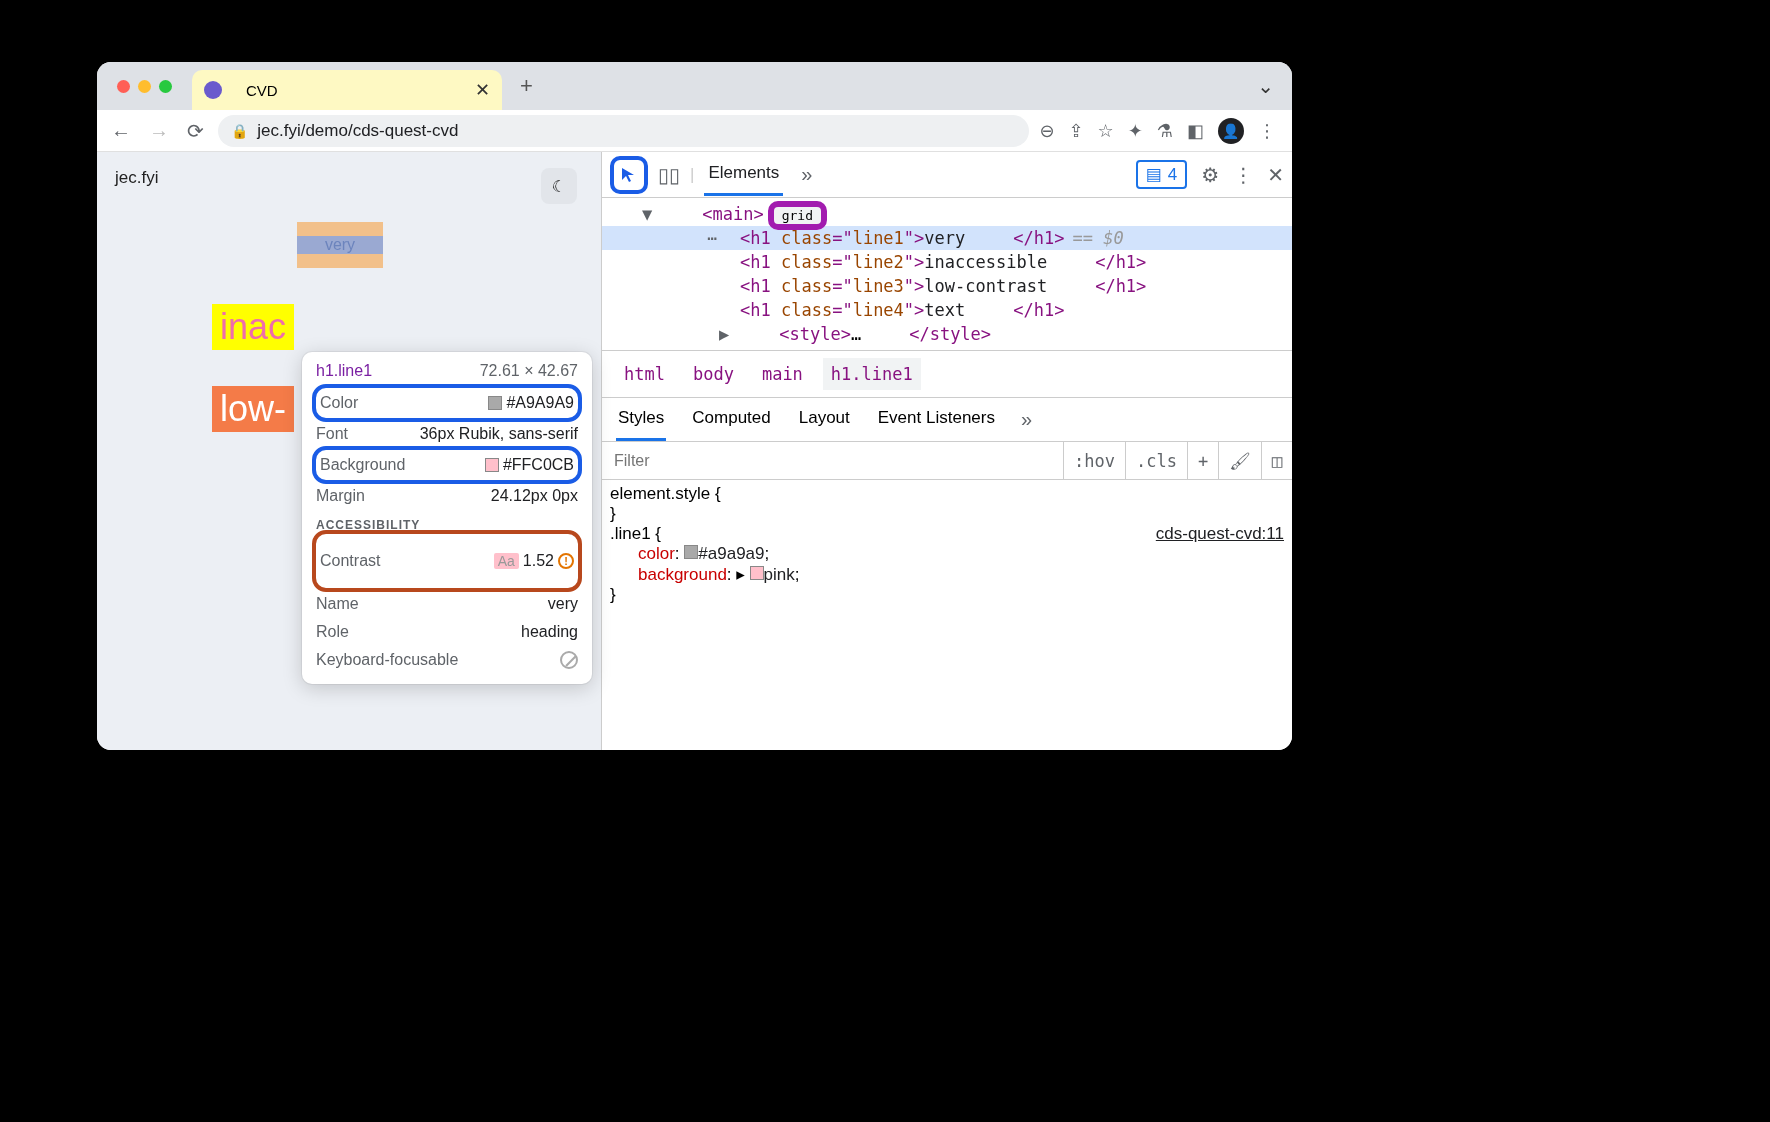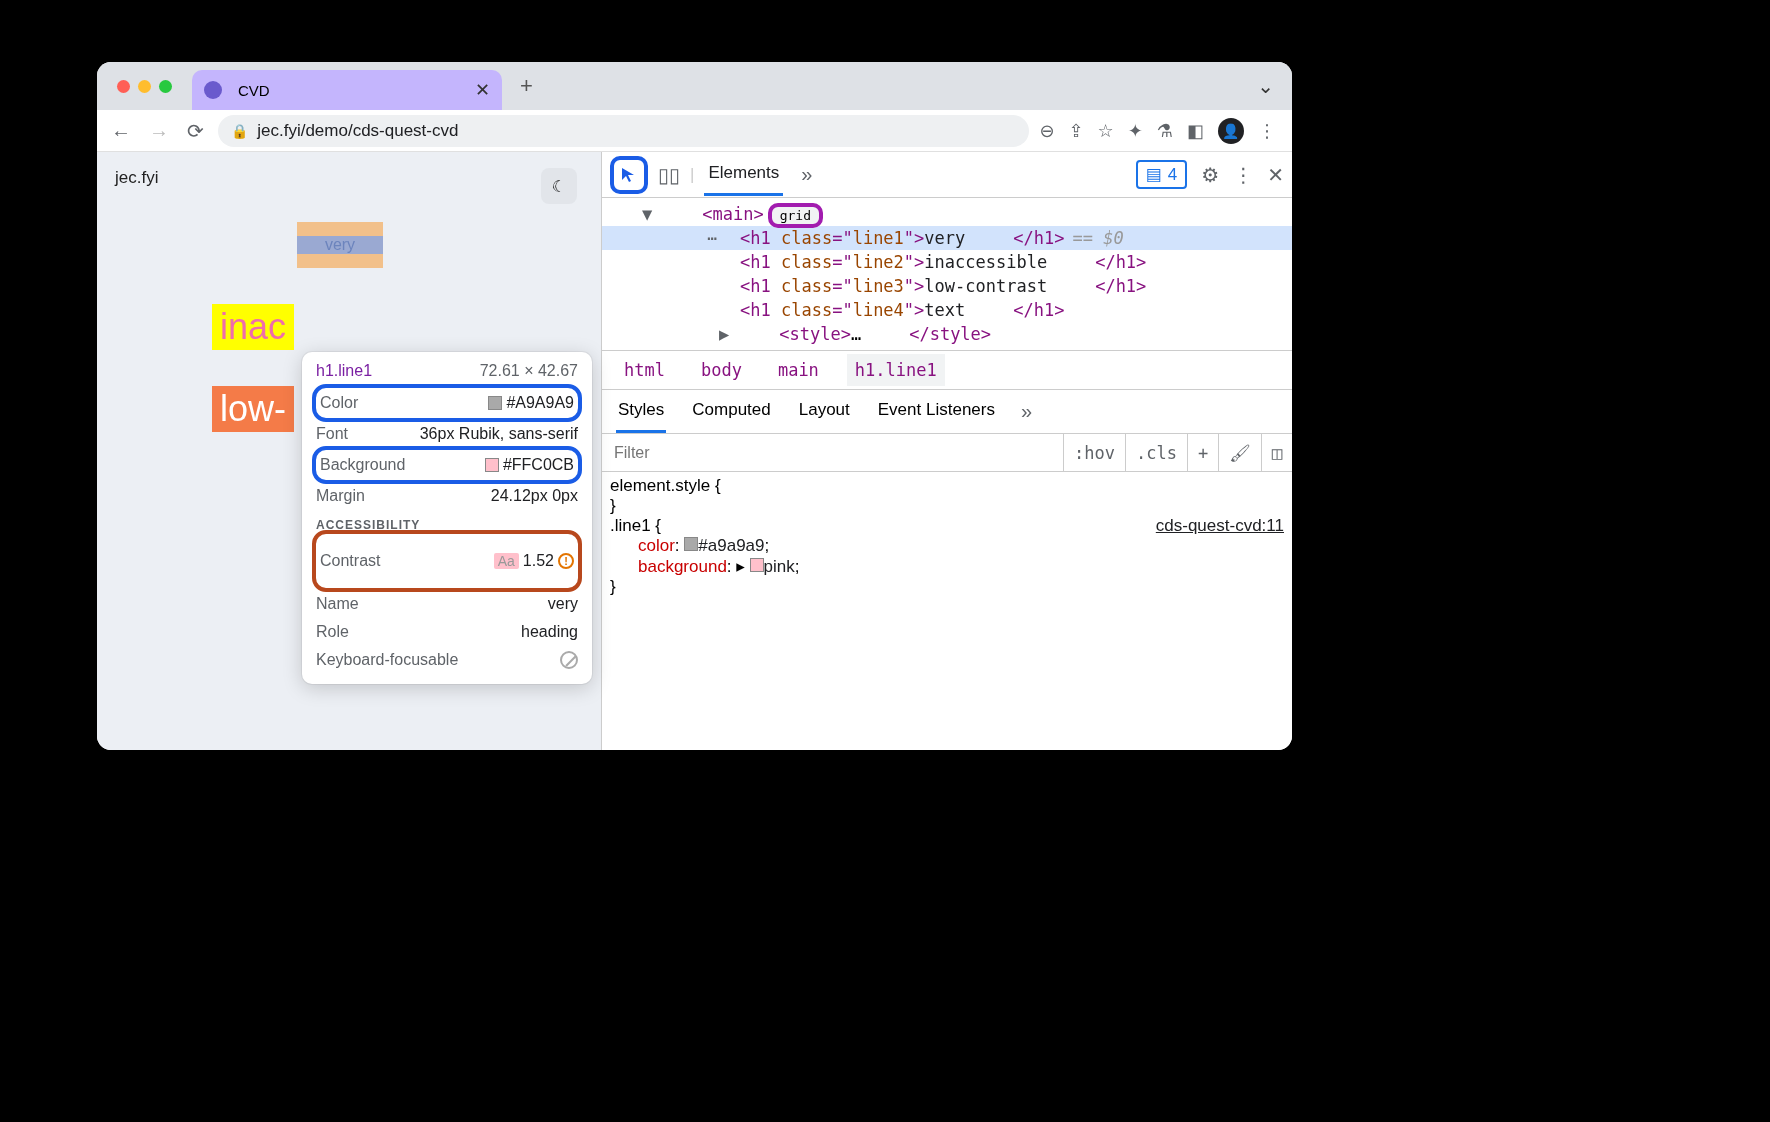--- a/index.html
+++ b/index.html
@@ -35,28 +35,28 @@
   display: flex;
   gap: 8px;
   align-self: center;
   margin-right: 12px;
 }
 .tl { width: 13px; height: 13px; border-radius: 50%; }
 .tl.red { background: #ff5f56; }
 .tl.yellow { background: #ffbd2e; }
 .tl.green { background: #27c93f; }
 .tab {
-  background: #c4b5fd;
+  background: #fef9c3;
   border-radius: 10px 10px 0 0;
   height: 40px;
   min-width: 310px;
   display: flex;
   align-items: center;
   padding: 13px 12px;
-  gap: 16px;
+  gap: 24px;
   font-size: 15px;
 }
 .favicon { width: 18px; height: 18px; border-radius: 50%; background: #6a5acd; display:inline-block; }
 .tab-close { margin-left: auto; font-size: 18px; color: #333; cursor: pointer; }
 .newtab { align-self: center; margin-left: 10px; font-size: 22px; color: #555; }
 .tab-strip .chev { margin-left: auto; margin-right: 18px; align-self: center; color:#333; font-size: 20px;}
 .toolbar {
   height: 42px;
   background: #fff;
   border-bottom: 1px solid #e0e0e0;
@@ -166,24 +166,24 @@
   overflow: hidden;
 }
 .dom-line { padding: 2px 10px 2px 62px; }
 .dom-line.sel { background: #d2e3fc; display:flex; align-items:center;}
 .dom-line.sel::before { content:"⋯"; color:#5f6368; position:absolute; left: 610px;}
 .tri { color: #5f6368; margin-right: 2px; }
 .tag { color: #881280; margin-left: 48px; }
 .attr { color: #994500; }
 .txt { color: #202124; }
 .dollar { color: #999; margin-left: 8px; font-style: italic;}
-.grid-badge { background: #f1f3f4; border: 4px solid #a21caf; border-radius: 10px; font-size: 13px; padding: 1px 8px; margin-left: 4px;}
+.grid-badge { background: #f1f3f4; border: 6px solid #a21caf; border-radius: 10px; font-size: 13px; padding: 1px 8px; margin-left: 4px;}
 .crumbs {
-  height: 40px; border-top: 1px solid #ccc; border-bottom: 1px solid #ccc;
-  display: flex; align-items: center; gap: 20px; padding: 0 14px;
+  height: 48px; border-top: 1px solid #ccc; border-bottom: 1px solid #ccc;
+  display: flex; align-items: center; gap: 12px; padding: 0 14px;
   font-family: Menlo, monospace; font-size: 17px;
 }
 .crumb { color: #881280; padding: 6px 8px;}
 .crumb.active { background: #f1f3f4; }
 .styles-tabs {
   height: 44px; border-bottom: 1px solid #ccc;
   display: flex; align-items: center; gap: 24px; padding: 0 14px;
 }
 .styles-tab { padding: 10px 2px; border-bottom: 3px solid transparent; }
 .styles-tab.active { border-bottom-color: #1a73e8; font-weight:500;}

